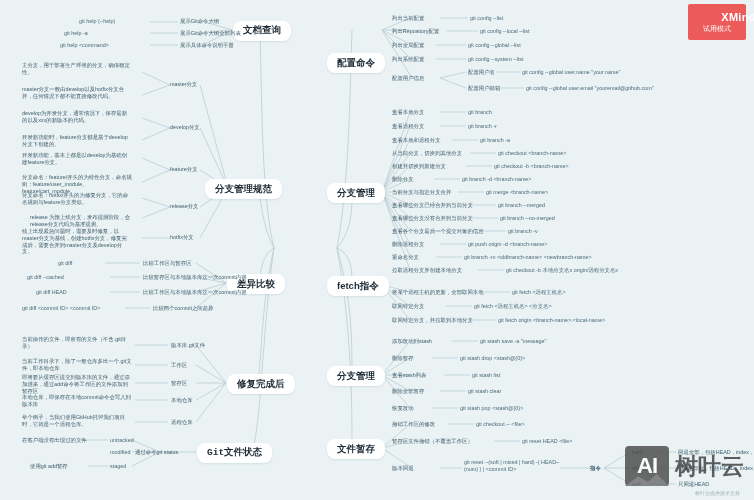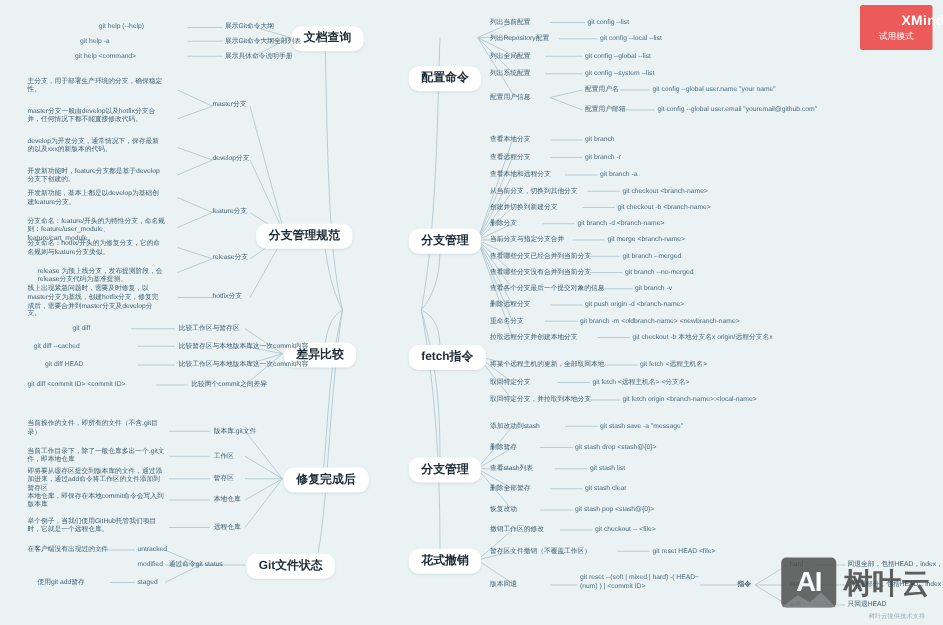--- a/index.html
+++ b/index.html
@@ -248,21 +248,21 @@
   <div class="node leaf" style="left:171px;top:342px;">版本库.git文件</div>
   <div class="node leaf wrap" style="left:22px;top:358px;width:110px;">当前工作目录下，除了一般仓库多出一个.git文件，即本地仓库</div>
   <div class="node leaf" style="left:171px;top:362px;">工作区</div>
   <div class="node leaf wrap" style="left:22px;top:374px;width:110px;">即将要从缓存区提交到版本库的文件，通过添加进来，通过add命令将工作区的文件添加到暂存区</div>
   <div class="node leaf" style="left:171px;top:380px;">暂存区</div>
   <div class="node leaf wrap" style="left:22px;top:394px;width:110px;">本地仓库，即保存在本地commit命令会写入到版本库</div>
   <div class="node leaf" style="left:171px;top:397px;">本地仓库</div>
   <div class="node leaf wrap" style="left:22px;top:414px;width:110px;">举个例子，当我们使用GitHub托管我们项目时，它就是一个远程仓库。</div>
   <div class="node leaf" style="left:171px;top:419px;">远程仓库</div>
 
-  <div class="node topic" style="left:197px;top:443px;">Git文件状态</div>
+  <div class="node topic" style="left:197px;top:443px;font-family:Liberation Mono, monospace;">Git文件状态</div>
   <div class="node leaf" style="left:135px;top:449px;">通过命令git status</div>
   <div class="node leaf" style="left:22px;top:437px;">在客户端没有出现过的文件</div>
   <div class="node leaf cmd" style="left:110px;top:437px;">untracked</div>
   <div class="node leaf cmd" style="left:110px;top:449px;">modified</div>
   <div class="node leaf" style="left:30px;top:463px;">使用git add暂存</div>
   <div class="node leaf cmd" style="left:110px;top:463px;">staged</div>
 
   <div class="node topic" style="left:327px;top:21px;margin-top:32px;">配置命令</div>
   <div class="node leaf" style="left:392px;top:15px;">列出当前配置</div>
   <div class="node leaf cmd" style="left:470px;top:15px;">git config --list</div>
@@ -319,21 +319,21 @@
   <div class="node leaf cmd" style="left:480px;top:338px;">git stash save -a "message"</div>
   <div class="node leaf" style="left:392px;top:355px;">删除暂存</div>
   <div class="node leaf cmd" style="left:460px;top:355px;">git stash drop &lt;stash@{0}&gt;</div>
   <div class="node leaf" style="left:392px;top:372px;">查看stash列表</div>
   <div class="node leaf cmd" style="left:472px;top:372px;">git stash list</div>
   <div class="node leaf" style="left:392px;top:388px;">删除全部暂存</div>
   <div class="node leaf cmd" style="left:468px;top:388px;">git stash clear</div>
   <div class="node leaf" style="left:392px;top:405px;">恢复改动</div>
   <div class="node leaf cmd" style="left:460px;top:405px;">git stash pop &lt;stash@{0}&gt;</div>
 
-  <div class="node topic" style="left:327px;top:439px;">花式撤销</div>
+  <div class="node topic" style="left:327px;top:439px;">文件暂存</div>
   <div class="node leaf" style="left:392px;top:421px;">撤销工作区的修改</div>
   <div class="node leaf cmd" style="left:476px;top:421px;">git checkout -- &lt;file&gt;</div>
   <div class="node leaf" style="left:392px;top:438px;">暂存区文件撤销（不覆盖工作区）</div>
   <div class="node leaf cmd" style="left:522px;top:438px;">git reset HEAD &lt;file&gt;</div>
   <div class="node leaf" style="left:392px;top:465px;">版本回退</div>
   <div class="node leaf cmd wrap" style="left:464px;top:459px;width:96px;">git reset --(soft | mixed | hard) -( HEAD~(num) ) | &lt;commit ID&gt;</div>
   <div class="node leaf b" style="left:590px;top:465px;">指令</div>
   <div class="node leaf cmd" style="left:632px;top:449px;">hard</div>
   <div class="node leaf" style="left:678px;top:449px;">回退全部，包括HEAD，index，working tree</div>
   <div class="node leaf cmd" style="left:632px;top:465px;">mixed</div>

